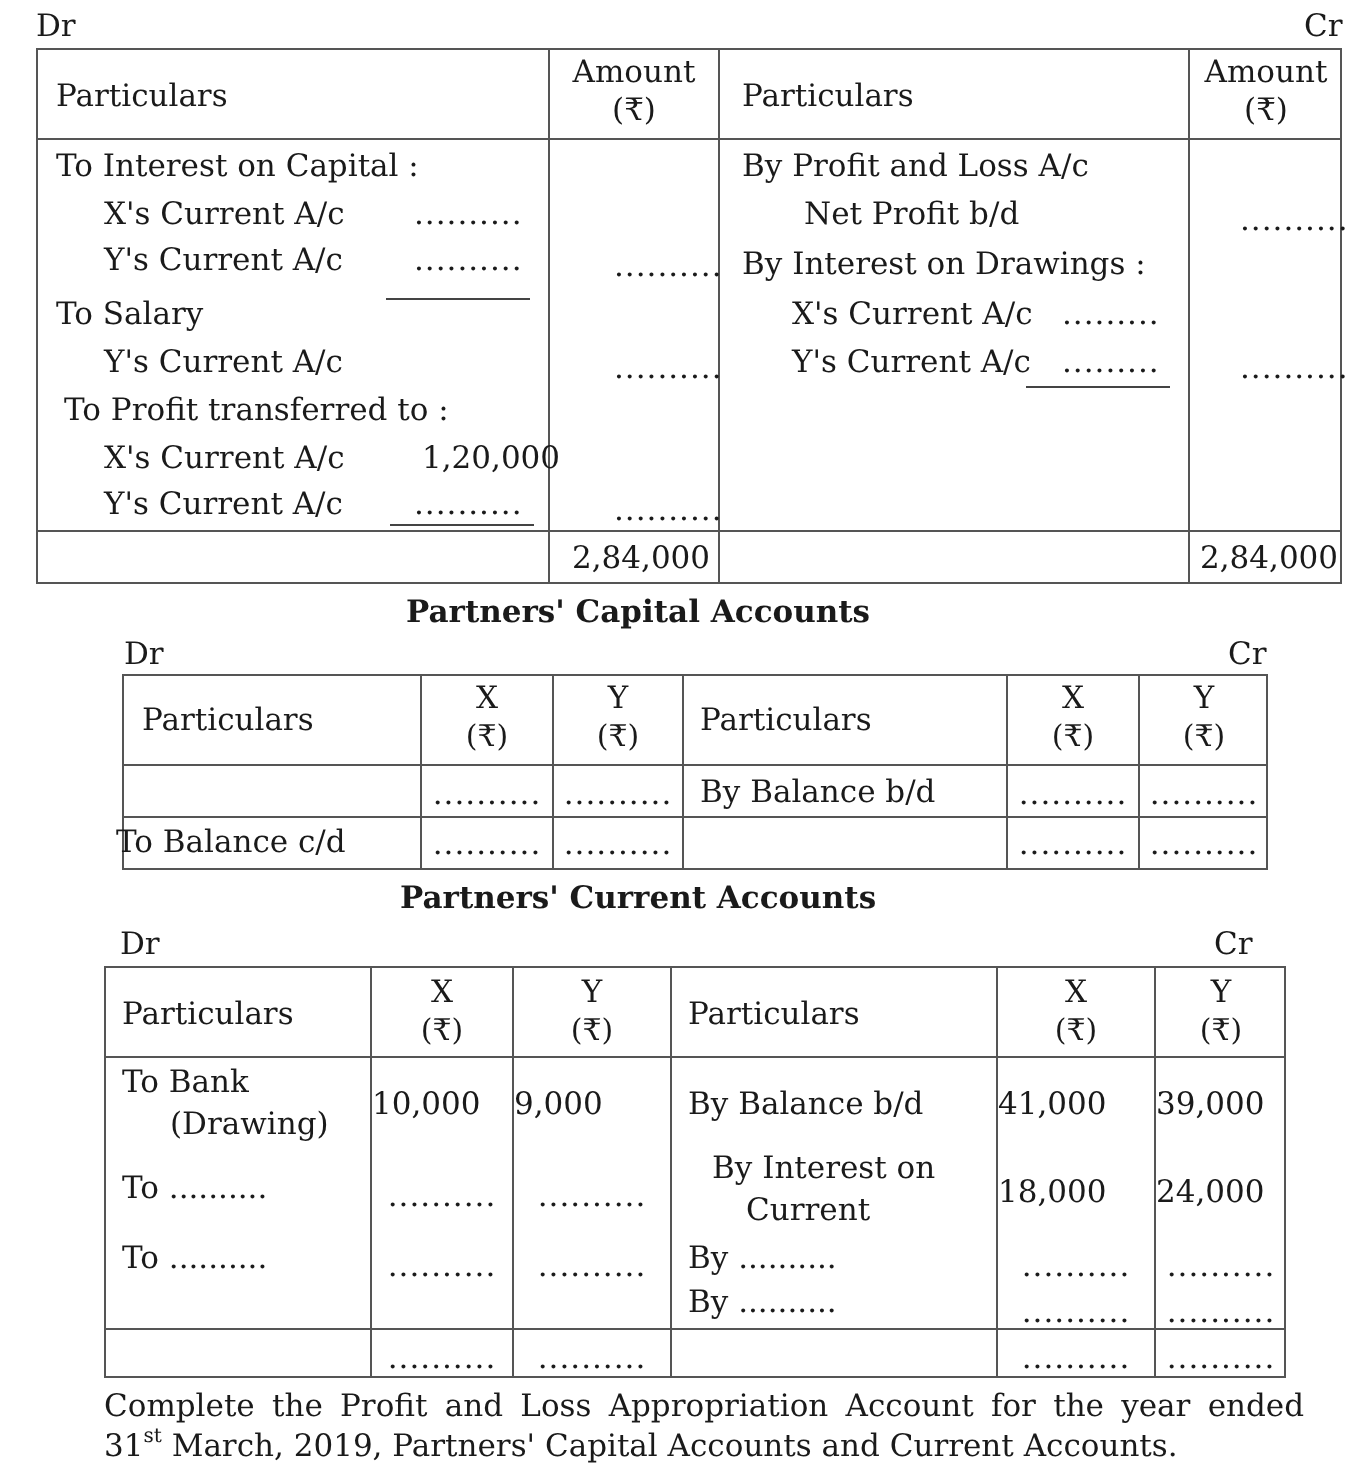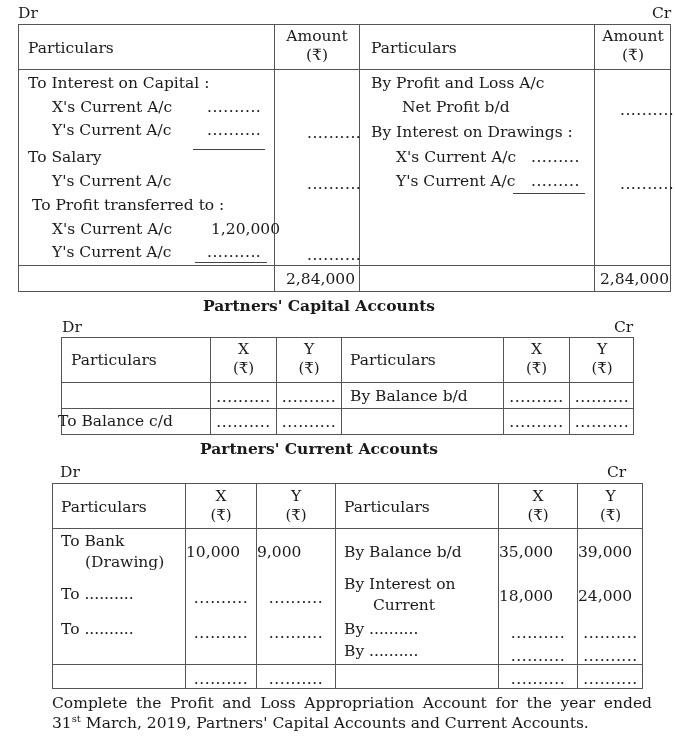--- a/index.html
+++ b/index.html
@@ -146,24 +146,24 @@
 
   <span class="t" style="left:61px;top:585px;">To ..........</span>
   <span class="t c dots" style="left:186px;top:589px;width:70px;">..........</span>
   <span class="t c dots" style="left:257px;top:589px;width:78px;">..........</span>
 
   <span class="t" style="left:61px;top:620px;">To ..........</span>
   <span class="t c dots" style="left:186px;top:624px;width:70px;">..........</span>
   <span class="t c dots" style="left:257px;top:624px;width:78px;">..........</span>
 
   <span class="t" style="left:344px;top:543px;">By Balance b/d</span>
-  <span class="t r" style="left:499px;top:543px;width:72px;">35,000</span>
+  <span class="t r" style="left:499px;top:543px;width:72px;">41,000</span>
   <span class="t r" style="left:578px;top:543px;width:58px;">39,000</span>
 
-  <span class="t" style="left:344px;top:575px;">By Interest on</span>
+  <span class="t" style="left:356px;top:575px;">By Interest on</span>
   <span class="t" style="left:373px;top:596px;">Current</span>
   <span class="t r" style="left:499px;top:587px;width:72px;">18,000</span>
   <span class="t r" style="left:578px;top:587px;width:58px;">24,000</span>
 
   <span class="t" style="left:344px;top:620px;">By ..........</span>
   <span class="t c dots" style="left:499px;top:624px;width:78px;">..........</span>
   <span class="t c dots" style="left:578px;top:624px;width:65px;">..........</span>
 
   <span class="t" style="left:344px;top:642px;">By ..........</span>
   <span class="t c dots" style="left:499px;top:647px;width:78px;">..........</span>

